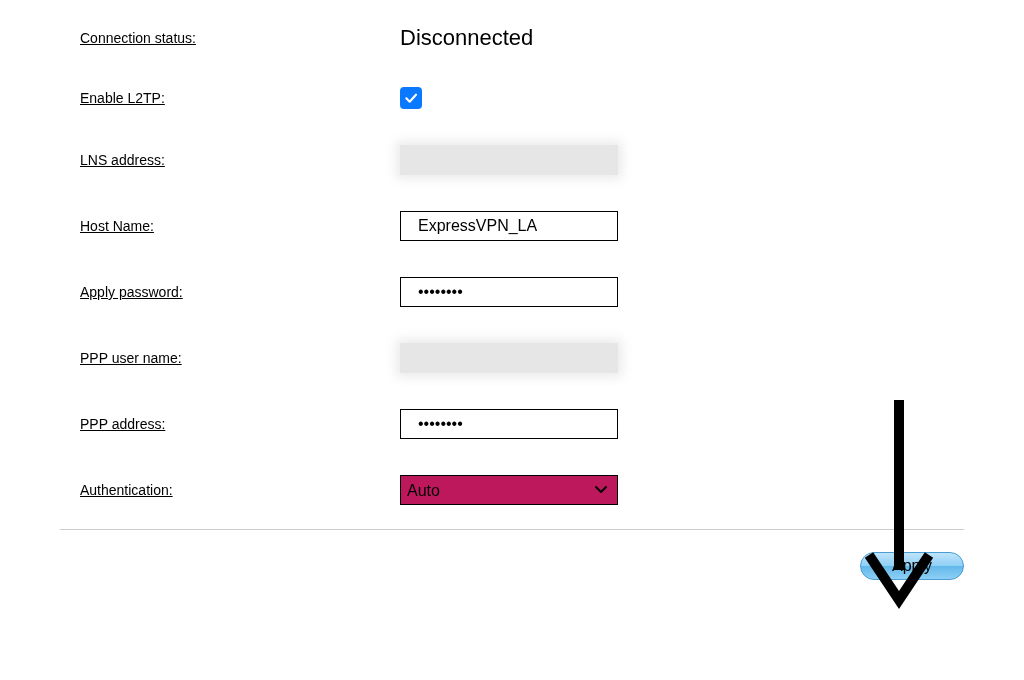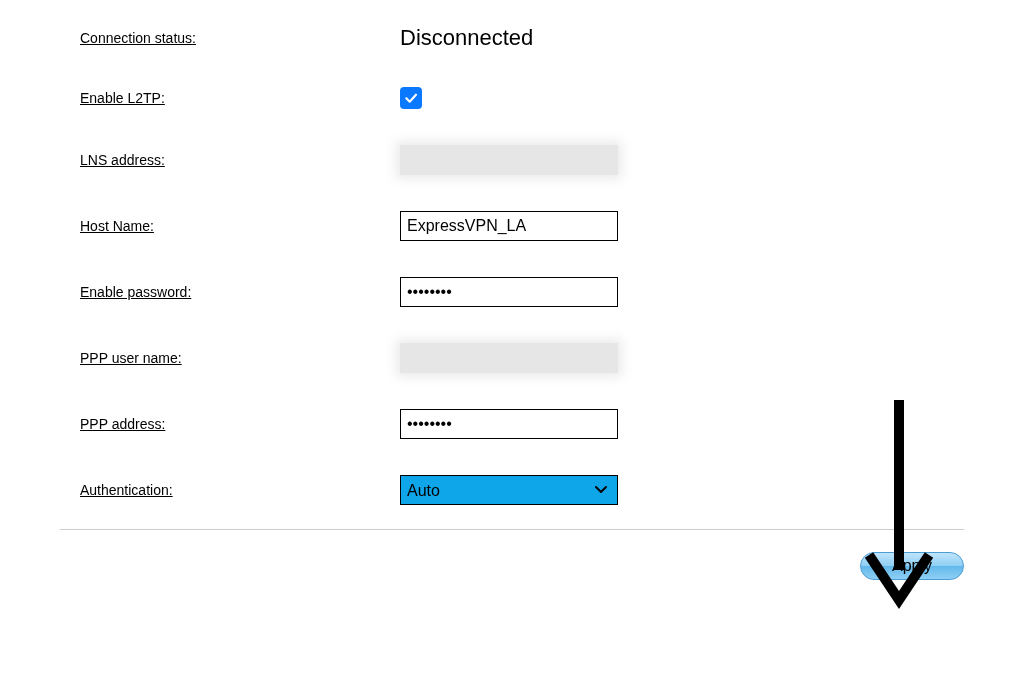--- a/index.html
+++ b/index.html
@@ -43,38 +43,38 @@
       cursor: pointer;
     }
     .checkbox-wrap svg {
       width: 16px;
       height: 16px;
     }
     .text-input {
       width: 218px;
       height: 30px;
       border: 1px solid #000;
-      padding: 3px 6px;
+      padding: 3px 17px;
       font-size: 16px;
       font-family: inherit;
       outline: none;
     }
     .text-input.blurred {
       border: none;
       background: #e6e6e6;
       box-shadow: 0 0 10px 4px rgba(230,230,230,0.8);
     }
     .select-input {
       width: 218px;
       height: 30px;
       border: 1px solid #000;
       padding: 3px 6px;
       font-size: 16px;
       font-family: inherit;
-      background: #0ea5e9;
+      background: #be185d;
       appearance: none;
       -webkit-appearance: none;
       outline: none;
       position: relative;
     }
     .select-wrap {
       position: relative;
       width: 218px;
     }
     .select-caret {
@@ -135,21 +135,21 @@
     <div class="form-label">LNS address:</div>
     <input type="text" class="text-input blurred" value="" style="">
   </div>
 
   <div class="form-row">
     <div class="form-label">Host Name:</div>
     <input type="text" class="text-input" value="ExpressVPN_LA" style="">
   </div>
 
   <div class="form-row">
-    <div class="form-label">Enable password:</div>
+    <div class="form-label">Apply password:</div>
     <input type="text" class="text-input" value="••••••••" style="">
   </div>
 
 
   <div class="form-row">
     <div class="form-label">PPP user name:</div>
     <input type="text" class="text-input blurred" value="" style="">
   </div>
 
   <div class="form-row">

